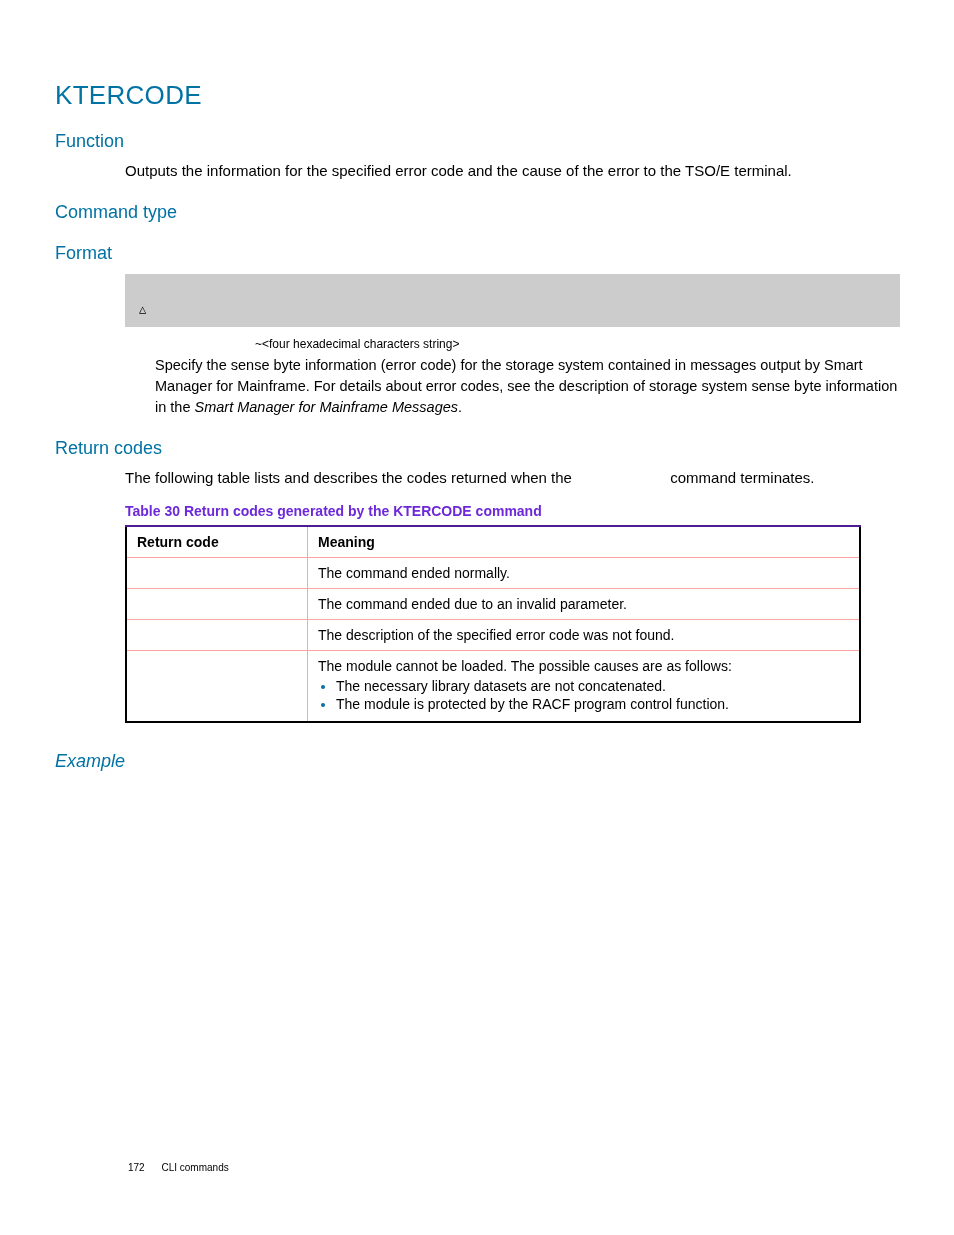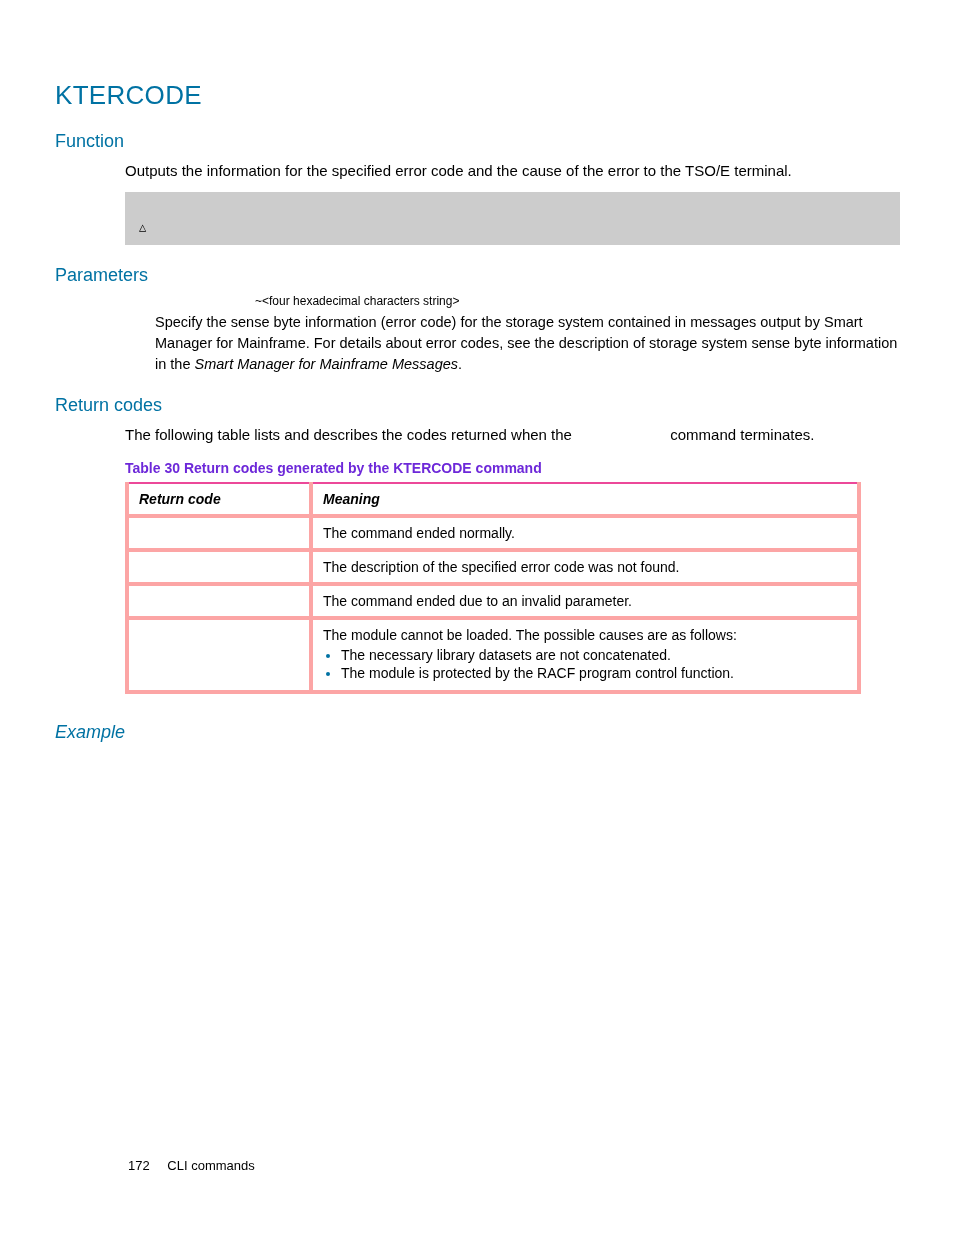--- a/index.html
+++ b/index.html
@@ -67,68 +67,68 @@
     margin-top: 14px;
     margin-bottom: 6px;
   }
   table.ret {
     margin-left: 70px;
     border-collapse: collapse;
     width: 736px;
     font-size: 14px;
   }
   table.ret th, table.ret td {
-    border: 4px solid #fca5a5;
+    border: 1px solid #fca5a5;
     padding: 7px 10px;
     text-align: left;
     vertical-align: top;
     font-weight: normal;
   }
   table.ret thead th {
     font-weight: bold;
-    border-top: 2px solid #ec4899;
-    font-style: italic;
+    border-top: 2px solid #4c1d95;
   }
   table.ret {
     border-top: 2px solid #000;
     border-bottom: 2px solid #000;
     border-left: 2px solid #000;
     border-right: 2px solid #000;
   }
   table.ret th:first-child, table.ret td:first-child { width: 160px; }
   ul.causes {
     margin: 4px 0 0 0;
     padding-left: 18px;
   }
   ul.causes li::marker { color: #0072a3; }
   ul.causes li { margin: 2px 0; }
   .footer {
     position: absolute;
     bottom: 62px;
     left: 128px;
-    font-size: 13px;
+    font-size: 10px;
   }
   .footer .pgnum { margin-right: 14px; }
 </style>
 </head>
 <body>
 
 <div class="page">
 
   <h1 class="title">KTERCODE</h1>
 
   <h2 class="sub">Function</h2>
   <div class="body-indent">Outputs the information for the specified error code and the cause of the error to the TSO/E terminal.</div>
 
+  <h2 class="sub">Command type</h2>
 
+  <h2 class="sub">Format</h2>
   <div class="code-block">
     <span class="triangle">△</span>
   </div>
 
-  <h2 class="sub">Parameters</h2>
   <div class="param-indent">~&lt;four hexadecimal characters string&gt;</div>
   <div class="body-indent2" style="margin-top:4px;">
     <span>Specify the sense byte information (error code) for the storage system contained in messages output by Smart Manager for Mainframe. For details about error codes, see the description of storage system sense byte information in the </span><span class="italic">Smart Manager for Mainframe Messages</span><span>.</span>
   </div>
 
   <h2 class="sub">Return codes</h2>
   <div class="body-indent">
     <span>The following table lists and describes the codes returned when the </span>
     <span style="display:inline-block;width:90px;"></span>
     <span> command terminates.</span>
@@ -142,25 +142,25 @@
         <th>Meaning</th>
       </tr>
     </thead>
     <tbody>
       <tr>
         <td></td>
         <td>The command ended normally.</td>
       </tr>
       <tr>
         <td></td>
-        <td>The description of the specified error code was not found.</td>
+        <td>The command ended due to an invalid parameter.</td>
       </tr>
       <tr>
         <td></td>
-        <td>The command ended due to an invalid parameter.</td>
+        <td>The description of the specified error code was not found.</td>
       </tr>
       <tr>
         <td></td>
         <td>
           <span>The module cannot be loaded. The possible causes are as follows:</span>
           <ul class="causes">
             <li>The necessary library datasets are not concatenated.</li>
             <li>The module is protected by the RACF program control function.</li>
           </ul>
         </td>

